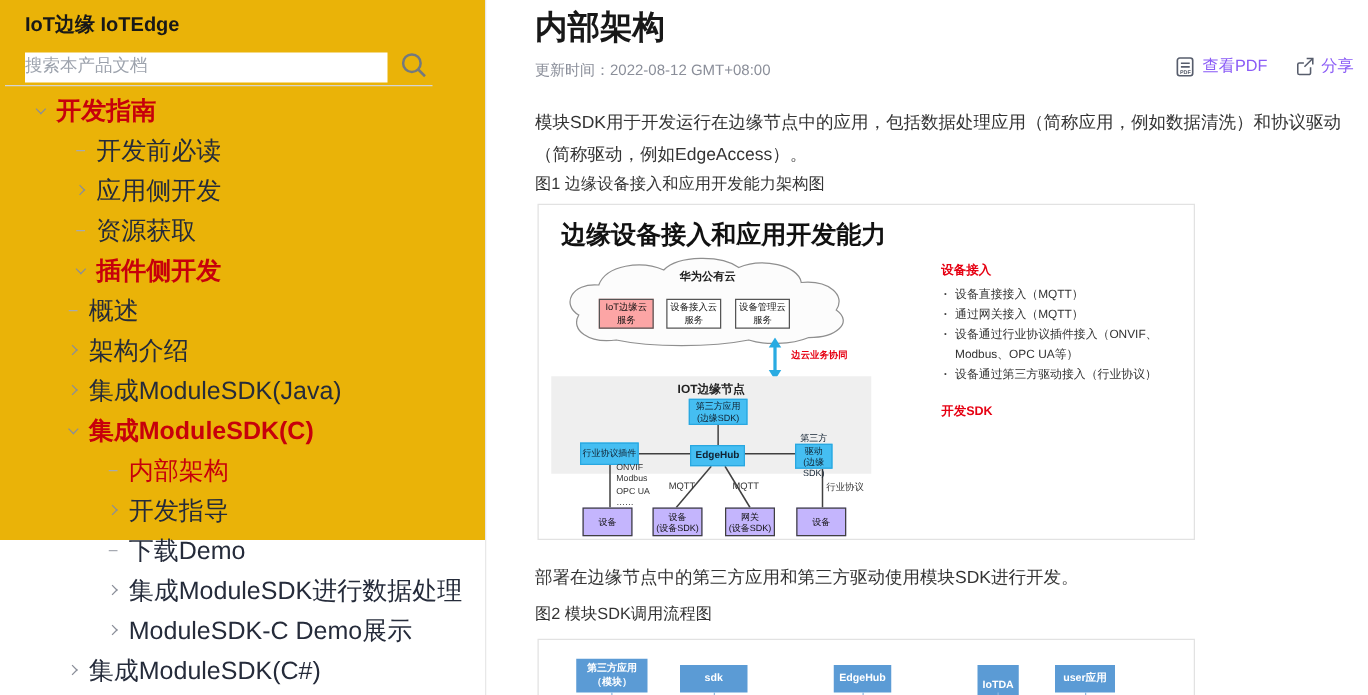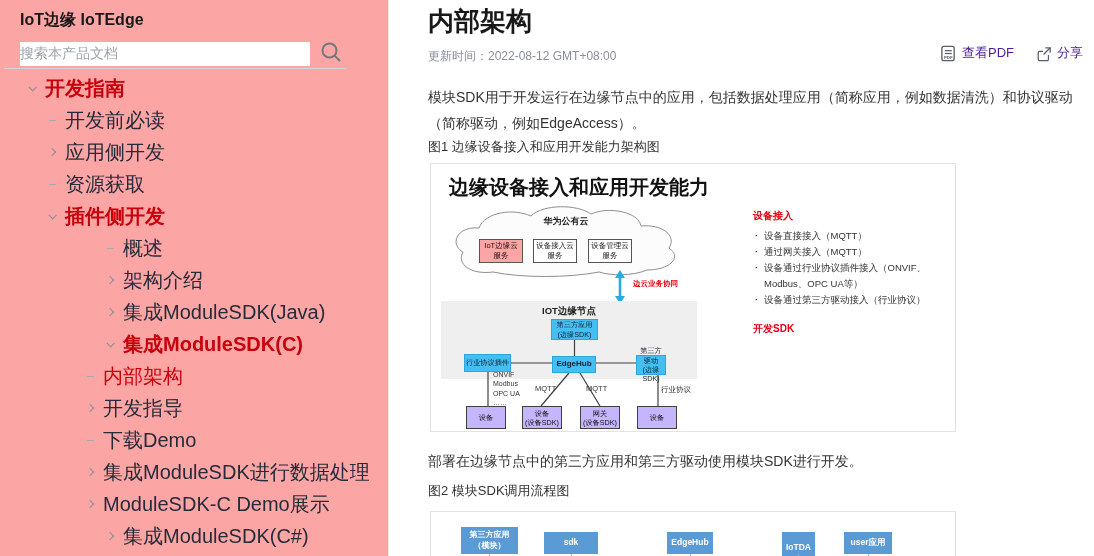--- a/index.html
+++ b/index.html
@@ -1,45 +1,45 @@
 <!DOCTYPE html>
 <html><head>
 <meta charset="utf-8">
 <style>
   * { margin:0; padding:0; box-sizing:border-box; }
   html,body { width:1094px; height:556px; overflow:hidden; background:#fff;
               font-family:"Liberation Sans","DejaVu Sans",sans-serif; color:#333; }
   body { position:relative; }
 
   
-  .sidebar { position:absolute; left:0; top:0; width:388px; height:556px; background:#fca5a5; }
+  .sidebar { position:absolute; left:0; top:0; width:388px; height:432px; background:#eab308; }
   .side-title { position:absolute; left:20px; top:10px; font-size:16px; font-weight:bold; color:#181818; }
   .search-wrap { position:absolute; left:4px; top:40px; width:342px; height:29px; border-bottom:1px solid #d4d4d4; }
   .search-input { position:absolute; left:16px; top:2px; width:290px; height:24px; border:none; outline:none;
                   font-size:14px; color:#333; font-family:Liberation Serif, serif; }
   .search-input::placeholder { color:#9da3ad; }
   .search-icon { position:absolute; right:4px; top:1px; width:22px; height:22px; }
   .tree { position:absolute; left:0; top:72px; width:388px; }
   .tree-row { display:flex; align-items:center; height:32px; font-size:20px; color:#252b3a; cursor:pointer; }
   .tree-row .tw { width:12px; margin-right:7px; display:flex; justify-content:center; align-items:center; flex:none; }
-  .lvl1 { padding-left:26px; } .lvl2 { padding-left:46px; } .lvl3 { padding-left:104px; } .lvl4 { padding-left:84px; }
+  .lvl1 { padding-left:26px; } .lvl2 { padding-left:58px; } .lvl3 { padding-left:52px; } .lvl4 { padding-left:84px; }
   .tree-row.active > .lbl { color:#c7000b; }
   .tree-row.boldact > .lbl { font-weight:bold; }
   .chev { display:inline-block; width:6px; height:6px; border-right:1.4px solid #8a8e99; border-bottom:1.4px solid #8a8e99; }
   .chev.down { transform:rotate(45deg) translateY(-1px); }
   .chev.right { transform:rotate(-45deg); }
   .dashm { display:inline-block; width:7px; border-top:1.4px solid #a6aab2; }
   .v-divider { position:absolute; left:388px; top:0; width:1px; height:556px; background:#e8e8e8; }
 
   
   .main { position:absolute; left:428px; top:0; width:655px; height:556px; }
   .page-title { position:absolute; left:0; top:4px; font-size:26px; font-weight:600; color:#181818; }
   .meta { position:absolute; left:0; top:48px; font-size:12px; color:#8a8e99; }
   .actions { position:absolute; right:0; top:44px; display:flex; gap:22px; align-items:center; }
-  .action-btn { display:flex; align-items:flex-end; gap:5px; font-size:13px; color:#4c1d95; cursor:pointer; }
+  .action-btn { display:flex; align-items:center; gap:5px; font-size:13px; color:#8b5cf6; cursor:pointer; }
   .para { position:absolute; left:0; font-size:14px; line-height:26px; color:#333; width:655px; }
   .p1 { top:84px; } .p2 { top:448px; }
   .figcap { position:absolute; left:0; font-size:13px; color:#333; }
   .cap1 { top:138px; } .cap2 { top:482px; }
 
   
   .fig1 { position:absolute; left:2px; top:163px; width:526px; height:269px; border:1px solid #e2e2e2; background:#fff; }
   .fig1-title { position:absolute; left:18px; top:10px; font-size:20px; font-weight:600; color:#111; }
   .abs { position:absolute; }
   .cloud-title { left:10px; top:51px; width:250px; text-align:center; font-size:9px; font-weight:bold; color:#222; }

